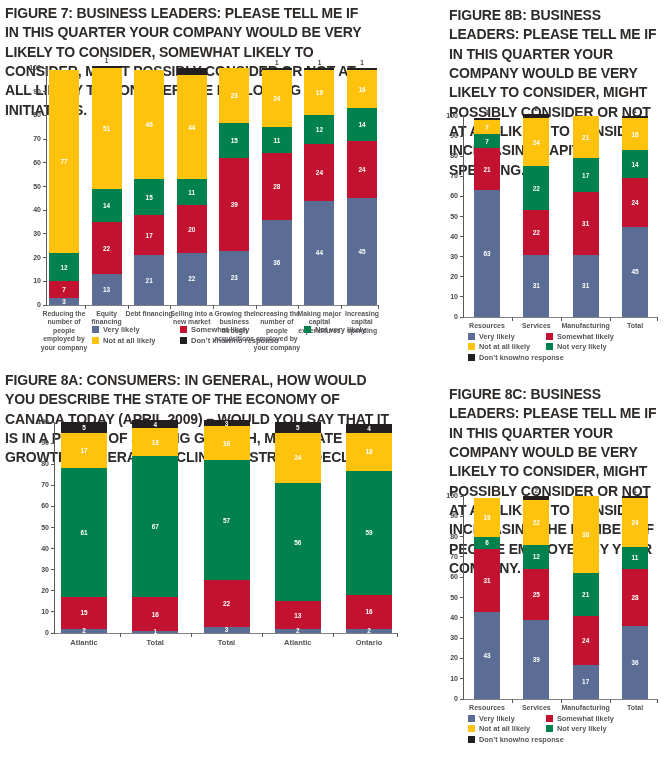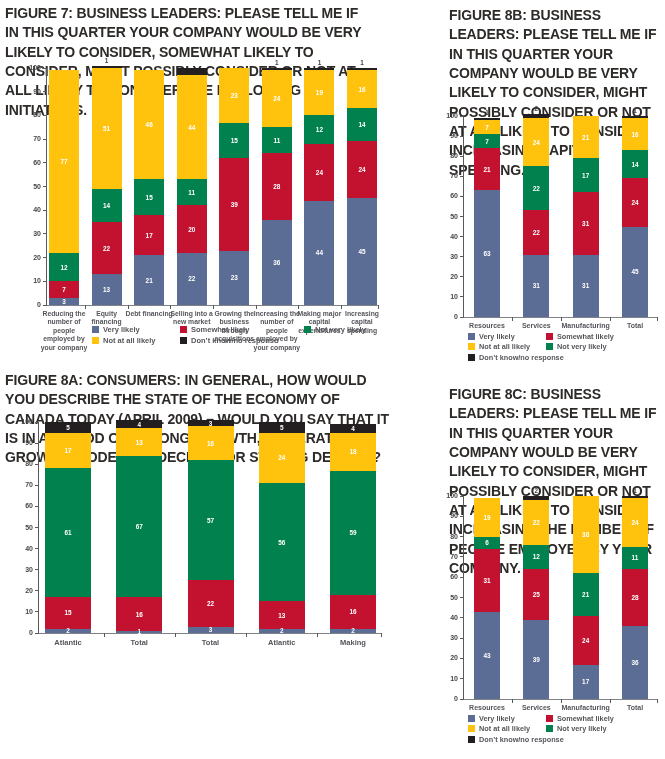--- a/index.html
+++ b/index.html
@@ -6,21 +6,21 @@
   .page{position:relative;width:665px;height:759px;background:#ffffff;overflow:hidden;
         font-family:"Liberation Sans",sans-serif;}
   .fig-title{position:absolute;margin:0;font-size:14px;line-height:1.38;font-weight:700;
              color:#2d2a28;letter-spacing:-0.15px;}
   .t0{left:5px;top:4px;width:358px;}
   .t1{left:5px;top:371px;width:392px;}
   .t2{left:449px;top:6px;width:212px;}
   .t3{left:449px;top:385px;width:216px;}
   .plot{position:absolute;border-left:1px solid #58595b;border-bottom:1.5px solid #808285;}
   .p0{left:46px;top:69px;width:331px;height:236px;}
-  .p1{left:38px;top:423px;width:342px;height:210px;}
+  .p1{left:54px;top:423px;width:342px;height:210px;}
   .p2{left:463px;top:117px;width:193px;height:200px;}
   .p3{left:463px;top:497px;width:193px;height:202px;}
   .ylab{position:absolute;left:-31px;width:25px;text-align:right;font-size:7px;font-weight:700;
         color:#454648;line-height:8px;}
   .ytk{position:absolute;left:-4px;width:4px;height:1px;background:#58595b;}
   .xtk{position:absolute;top:100%;width:1px;height:4px;background:#58595b;}
   .bar{position:absolute;bottom:0;height:100%;display:flex;flex-direction:column;
        justify-content:flex-end;}
   .seg{flex:none;display:flex;align-items:center;justify-content:center;
        font-size:6.4px;font-weight:700;color:#ffffff;overflow:visible;}
@@ -307,21 +307,21 @@
         <div class="seg" style="height: 124.49px; background: rgb(0, 129, 78);">
           <span>59</span>
         </div>
         <div class="seg" style="height: 33.76px; background: rgb(195, 18, 47);">
           <span>16</span>
         </div>
         <div class="seg" style="height: 4.22px; background: rgb(91, 108, 149);">
           <span>2</span>
         </div>
       </div>
-      <div class="xlab" style="font-size: 7.5px; width: 62px; left: 283px; top: 215px;">Making</div>
+      <div class="xlab" style="font-size: 7.5px; width: 62px; left: 283px; top: 215px;">Ontario</div>
       <div class="xtk" style="left: 278.375px;"></div>
       <div class="xtk" style="left: 342px;"></div>
     </div>
 
   <h3 class="fig-title t2">FIGURE 8B: BUSINESS LEADERS: PLEASE TELL ME IF IN THIS QUARTER YOUR COMPANY WOULD BE VERY LIKELY TO CONSIDER, MIGHT POSSIBLY CONSIDER OR NOT AT ALL LIKELY TO CONSIDER INCREASING CAPITAL SPENDING.</h3>
   <div class="plot p2">
       <div class="ylab" style="bottom: 197px;">100</div>
       <div class="ytk" style="bottom: 200.5px;"></div>
       <div class="ylab" style="bottom: 176.9px;">90</div>
       <div class="ytk" style="bottom: 180.4px;"></div>

